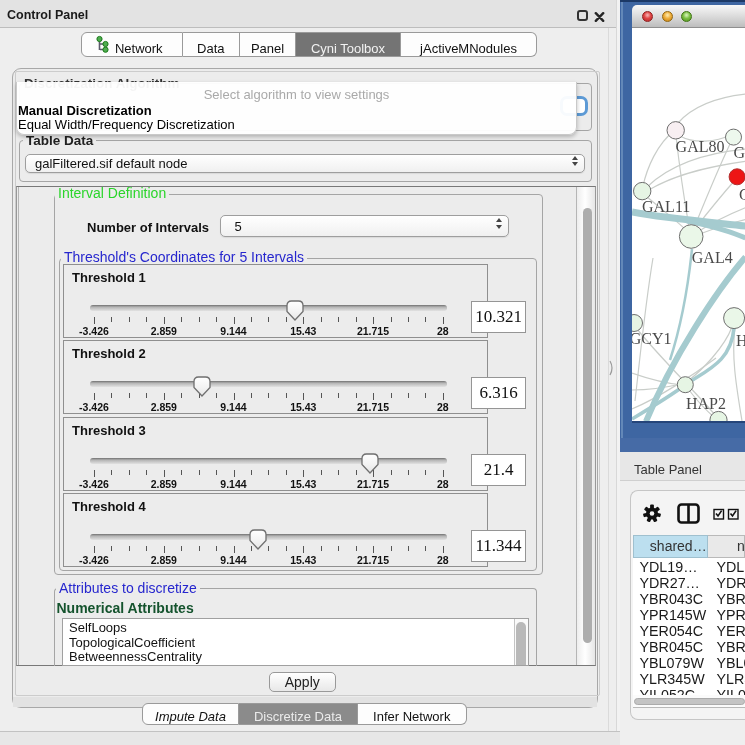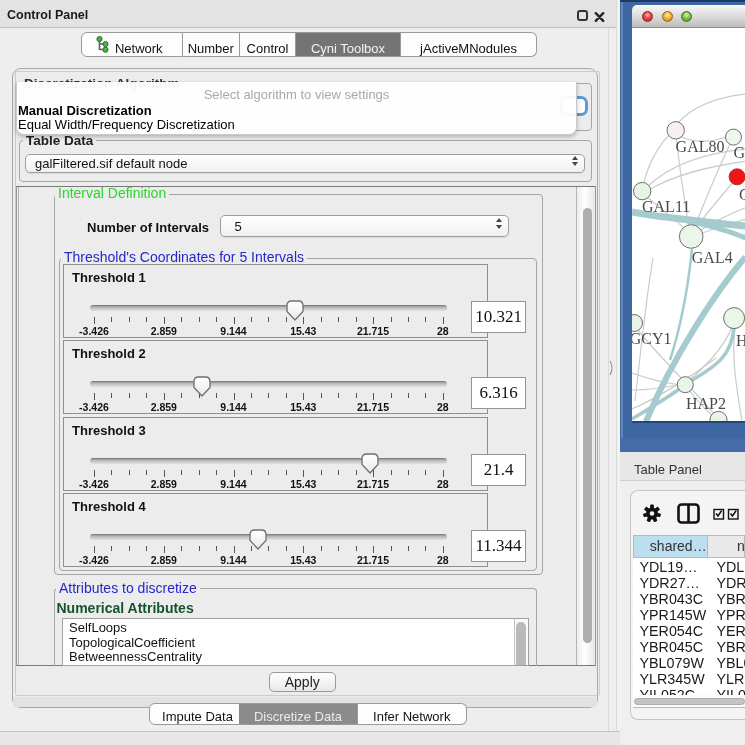--- a/index.html
+++ b/index.html
@@ -43,22 +43,22 @@
 <div class="abs" style="left:81px; top:32px; width:456px; height:25px;">
   <div class="seg first" style="left:0; width:101.5px;">
       <span style="margin-left:14px;">Network</span>
     </div>
   <svg class="abs" style="left:15px; top:3px; z-index:3;" width="14" height="18" viewBox="0 0 14 18">
     <path d="M3.5 5 L3.5 15 M4 9 L8 9 M4 14.5 L8 14.5" stroke="#5a5a6a" stroke-width="1.6" fill="none"></path>
     <circle cx="3.5" cy="4" r="2.6" fill="#4fae4f" stroke="#1e7a1e" stroke-width="1"></circle>
     <circle cx="9.5" cy="9" r="2.6" fill="#4fae4f" stroke="#1e7a1e" stroke-width="1"></circle>
     <circle cx="9.5" cy="14.7" r="2.6" fill="#4fae4f" stroke="#1e7a1e" stroke-width="1"></circle>
   </svg>
-  <div class="seg" style="left:101.5px; width:57.5px;">Number</div>
-  <div class="seg" style="left:159px; width:56px;">Control</div>
+  <div class="seg" style="left:101.5px; width:57.5px;">Data</div>
+  <div class="seg" style="left:159px; width:56px;">Panel</div>
   <div class="seg last" style="left:320px; width:136px;">jActiveMNodules</div>
   <div class="seg sel" style="left:215px; width:105px;">Cyni Toolbox</div>
 </div>
 
 <div class="abs" style="left:12px; top:68px; width:585.5px; height:640px; background:#ececec; border:1px solid #a8a8a8; border-radius:9px;"></div>
 
 <div class="abs" style="left:14.5px; top:71px; width:585px; height:625px; border:1px solid #cccccc; border-radius:2px;"></div>
 
 <div class="grp" style="left:19px; top:83px; width:572.5px; height:48px;"></div>
 <div class="abs" style="left:24px; top:75.5px; font-size:13.5px; font-weight:600; color:#333;">Discretization Algorithm</div>
@@ -270,21 +270,21 @@
 </div>
 
 <div class="abs" style="left:577px; top:187px; width:18px; height:477.5px; background:linear-gradient(90deg,#ededed,#ffffff 45%,#e6e6e6);"></div>
 <div class="abs" style="left:583px; top:208px; width:9px; height:435px; background:#adadad; border-radius:4.5px;"></div>
 
 <div class="abs" style="left:268.5px; top:671.5px; width:67.5px; height:20.5px; background:linear-gradient(#ffffff,#e8e8e8); border:1px solid #999; border-radius:5px; font-size:14px; font-weight:500; color:#222; display:flex; align-items:center; justify-content:center;">Apply</div>
 
 <div class="abs" style="left:13px; top:697px; width:584px; height:10px; background:#e2e2e2;"></div>
 
 <div class="abs" style="left:142px; top:702.5px; width:324.5px; height:22px;">
-  <div class="seg first" style="left:7px; width:97px;">Impute Data</div>
+  <div class="seg first" style="left:0; width:97px;font-style:italic;">Impute Data</div>
   <div class="seg last" style="left:216px; width:108.5px;">Infer Network</div>
   <div class="seg" style="left:97px; width:119px; background:#8b8b8b; color:#ebebeb;">Discretize Data</div>
 </div>
 
 <svg class="abs" style="left:608px; top:360px;" width="8" height="16" viewBox="0 0 8 16">
     <path d="M2 1 Q6 8 2 15" fill="none" stroke="#9a9a9a" stroke-width="1.2"></path>
   </svg>
 
 <div class="abs" style="left:608px; top:28px; width:1px; height:703px; background:#dadada;"></div>
 

